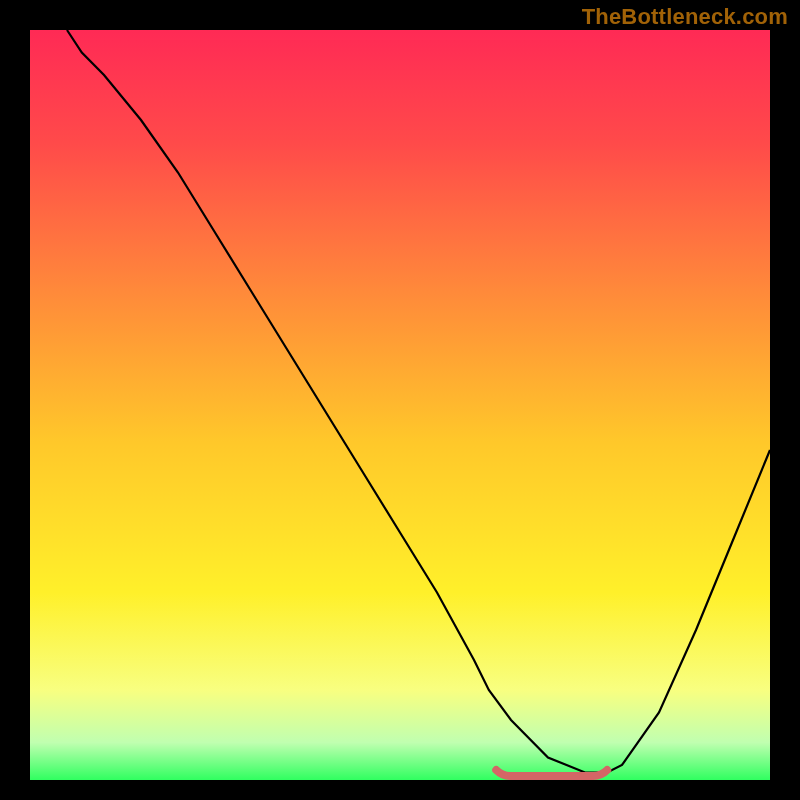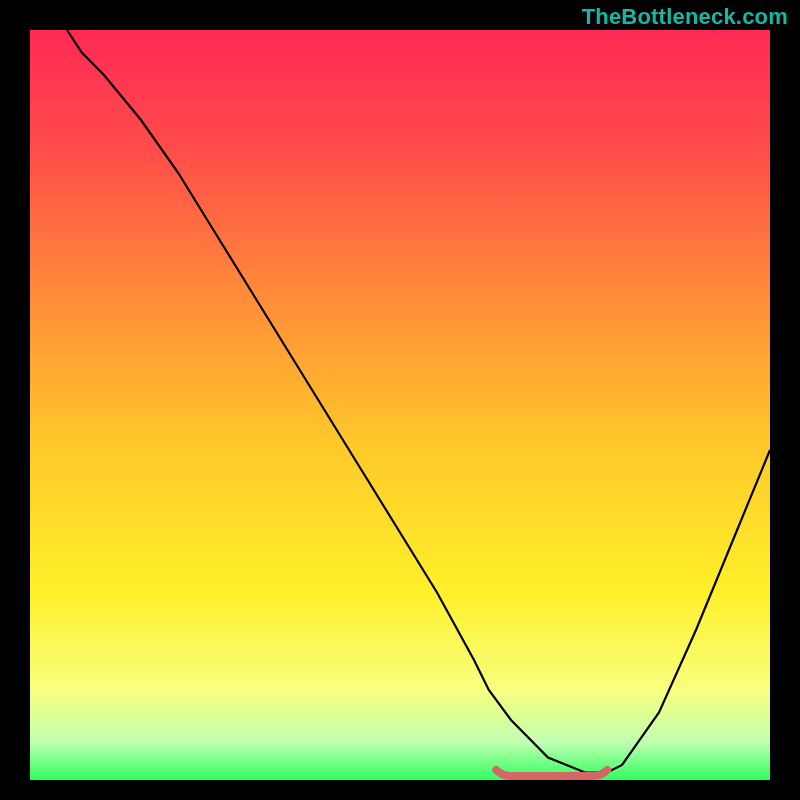--- a/index.html
+++ b/index.html
@@ -10,21 +10,21 @@
     height: 800px;
     background: #000;
   }
   .watermark {
     position: absolute;
     top: 4px;
     right: 12px;
     font-family: Arial, Helvetica, sans-serif;
     font-size: 22px;
     font-weight: 600;
-    color: #14b8a6;
+    color: #a16207;
     letter-spacing: 0.2px;
     pointer-events: none;
   }
   svg { display: block; }
 </style>
 </head>
 <body>
 
 <div class="wrap">
 

